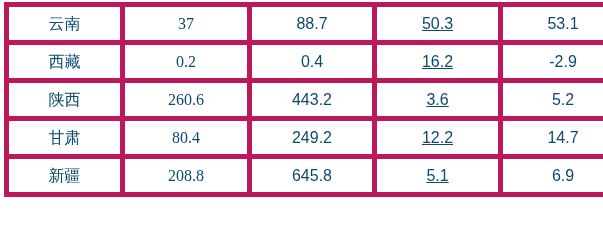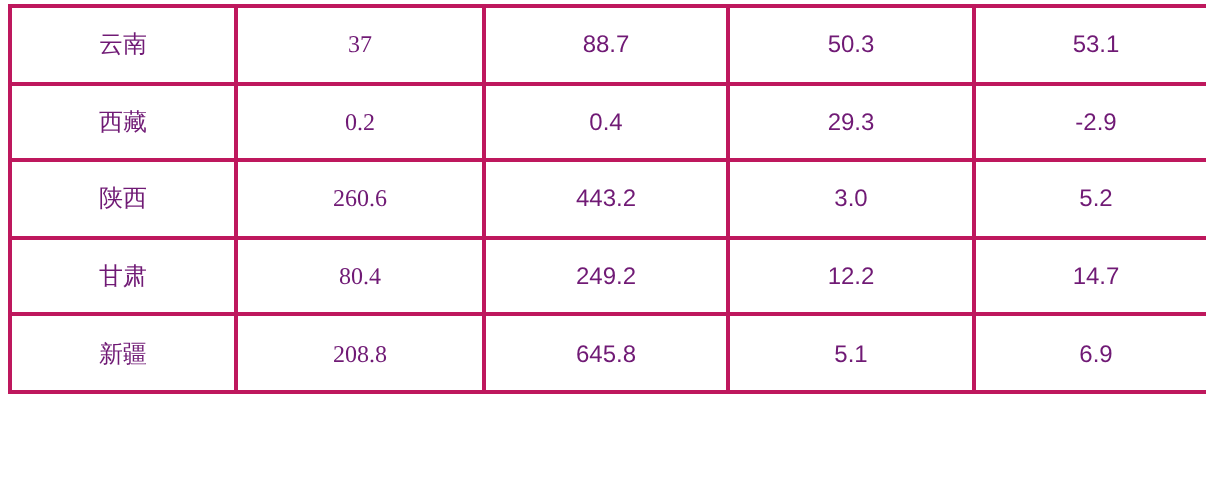--- a/index.html
+++ b/index.html
@@ -20,38 +20,38 @@
     width: 594px;
     height: 195px;
   }
   table.stats-table {
     border-collapse: collapse;
     width: 594px;
     height: 195px;
     table-layout: fixed;
   }
   table.stats-table td {
-    border: 2px solid #be185d;
+    border: 5px solid #be185d;
     text-align: center;
     vertical-align: middle;
-    color: #701a75;
-    font-size: 12px;
+    color: #0c4a6e;
+    font-size: 16px;
     line-height: 1;
     padding: 0;
     height: 27.8px;
     white-space: nowrap;
     overflow: hidden;
   }
   td.col-region {
     width: 111px;
     font-size: 13.5px;
   }
   td.col-v1 { width: 122px; font-family: Liberation Serif, serif; }
   td.col-v2 { width: 120px; }
-  td.col-v3 { width: 121px; }
+  td.col-v3 { width: 121px; text-decoration: underline; }
   td.col-v4 { width: 120px; }
 </style>
 </head>
 <body>
 
 <div id="stats-table-wrap">
   <table class="stats-table">
     <tbody>
 
       <tr>
@@ -59,29 +59,29 @@
         <td class="col-v1">37</td>
         <td class="col-v2">88.7</td>
         <td class="col-v3">50.3</td>
         <td class="col-v4">53.1</td>
       </tr>
 
       <tr>
         <td class="col-region">西藏</td>
         <td class="col-v1">0.2</td>
         <td class="col-v2">0.4</td>
-        <td class="col-v3">29.3</td>
+        <td class="col-v3">16.2</td>
         <td class="col-v4">-2.9</td>
       </tr>
 
       <tr>
         <td class="col-region">陕西</td>
         <td class="col-v1">260.6</td>
         <td class="col-v2">443.2</td>
-        <td class="col-v3">3.0</td>
+        <td class="col-v3">3.6</td>
         <td class="col-v4">5.2</td>
       </tr>
 
       <tr>
         <td class="col-region">甘肃</td>
         <td class="col-v1">80.4</td>
         <td class="col-v2">249.2</td>
         <td class="col-v3">12.2</td>
         <td class="col-v4">14.7</td>
       </tr>

